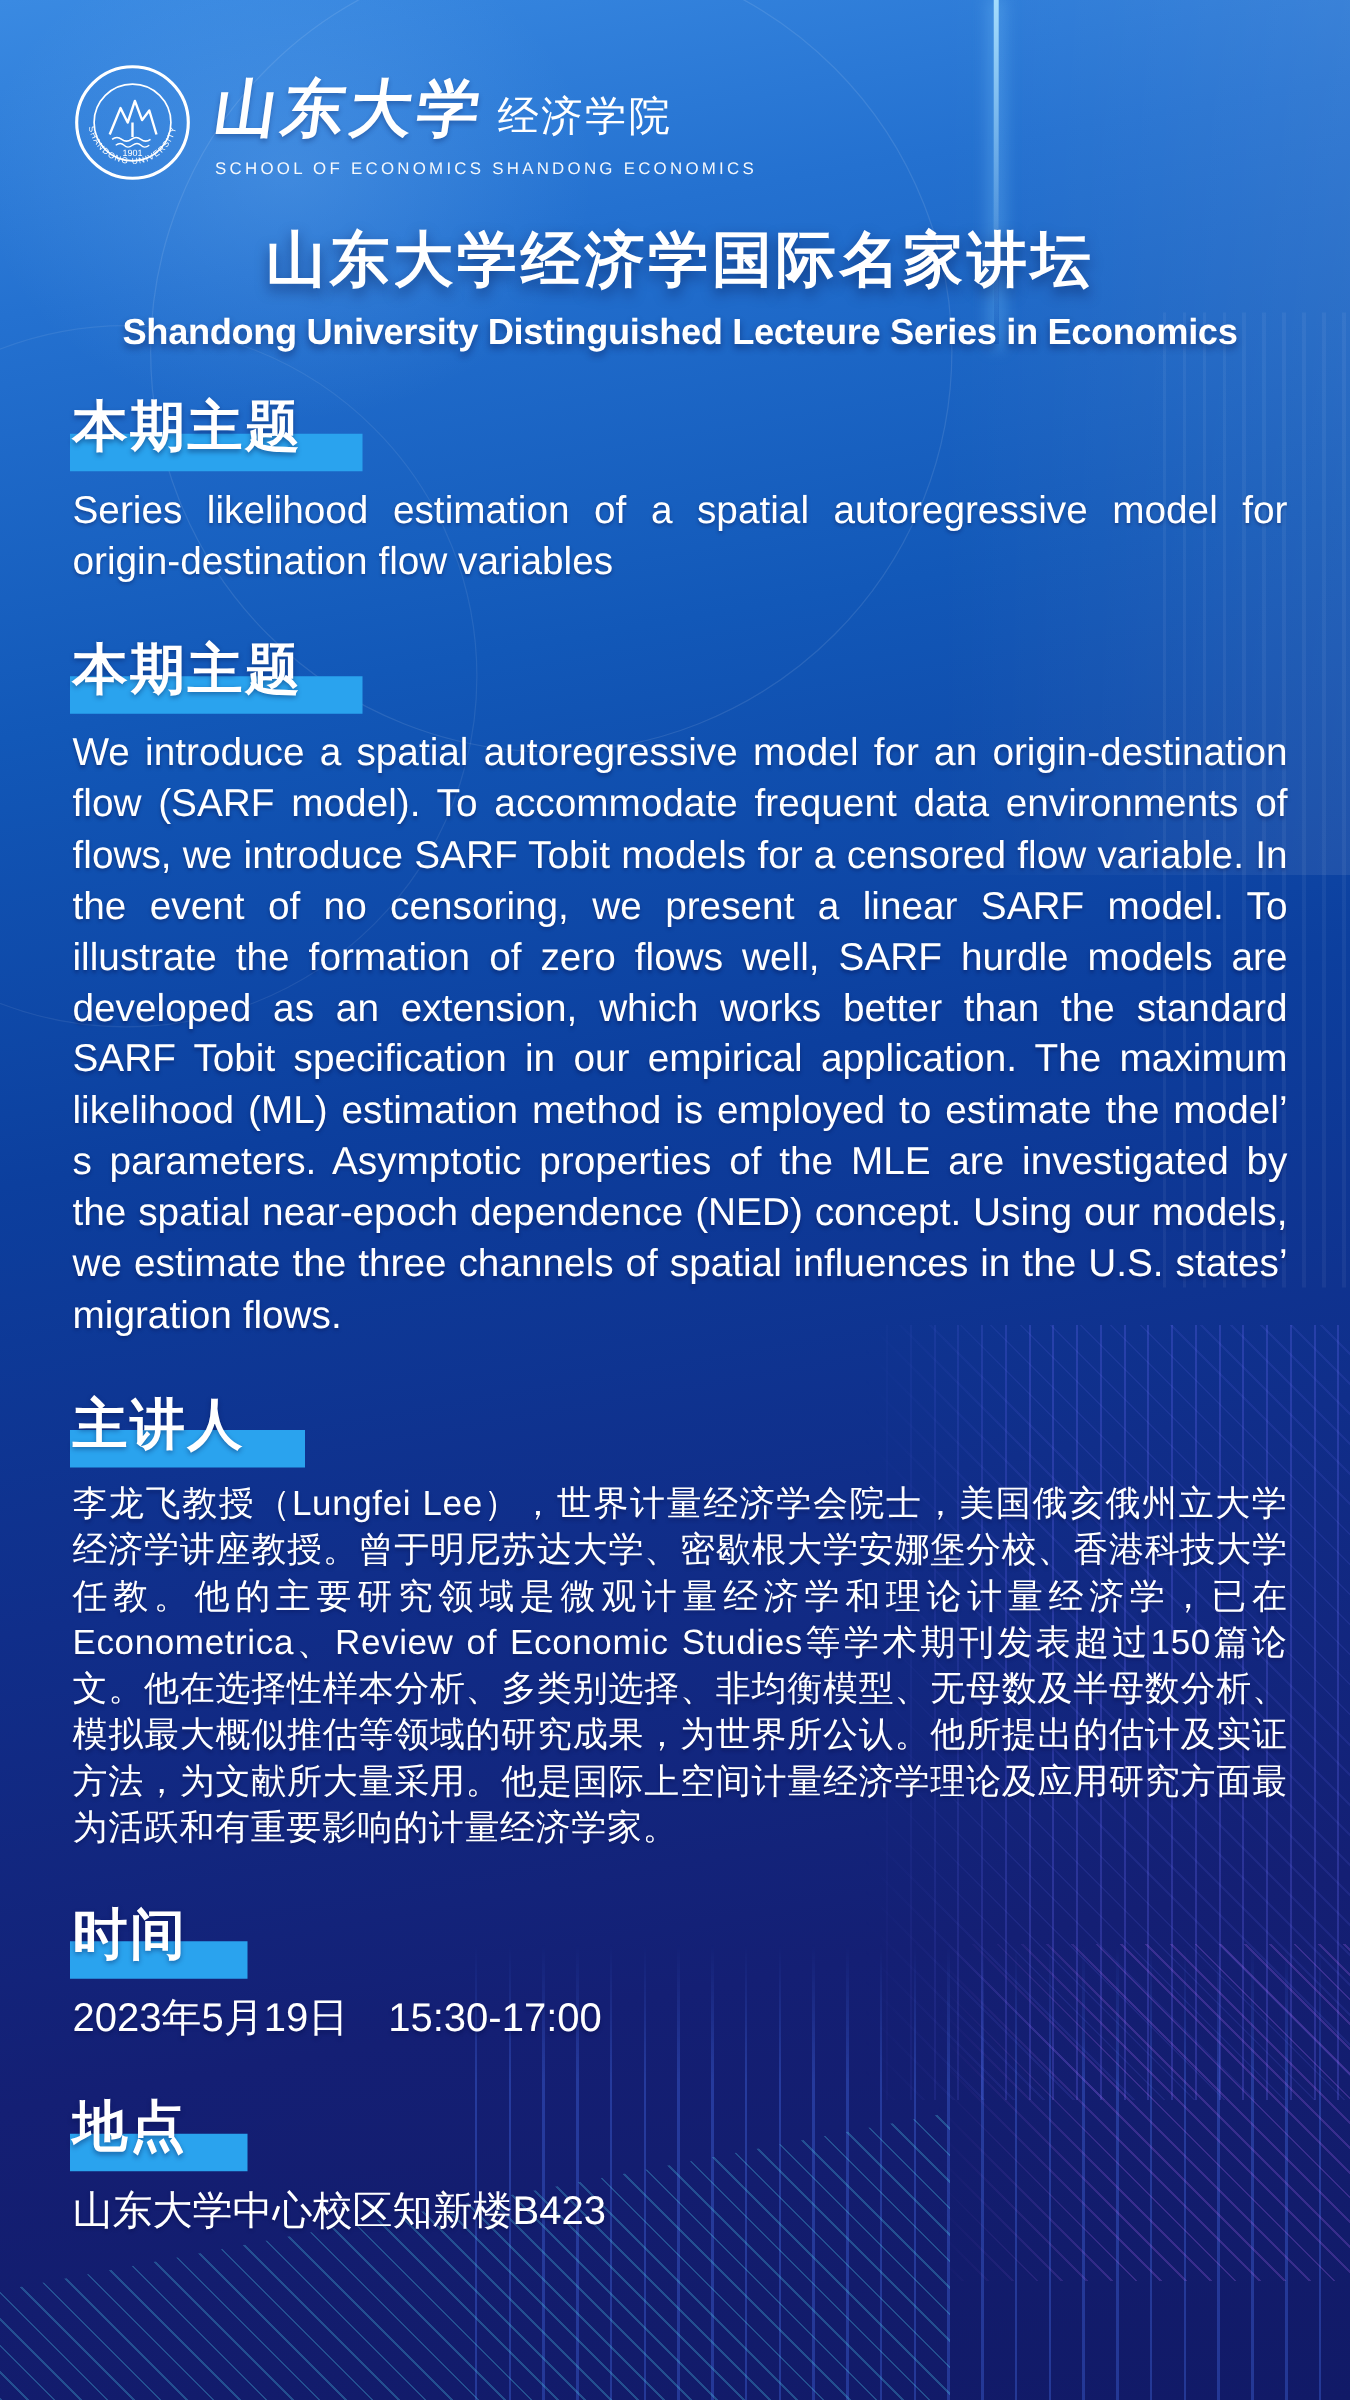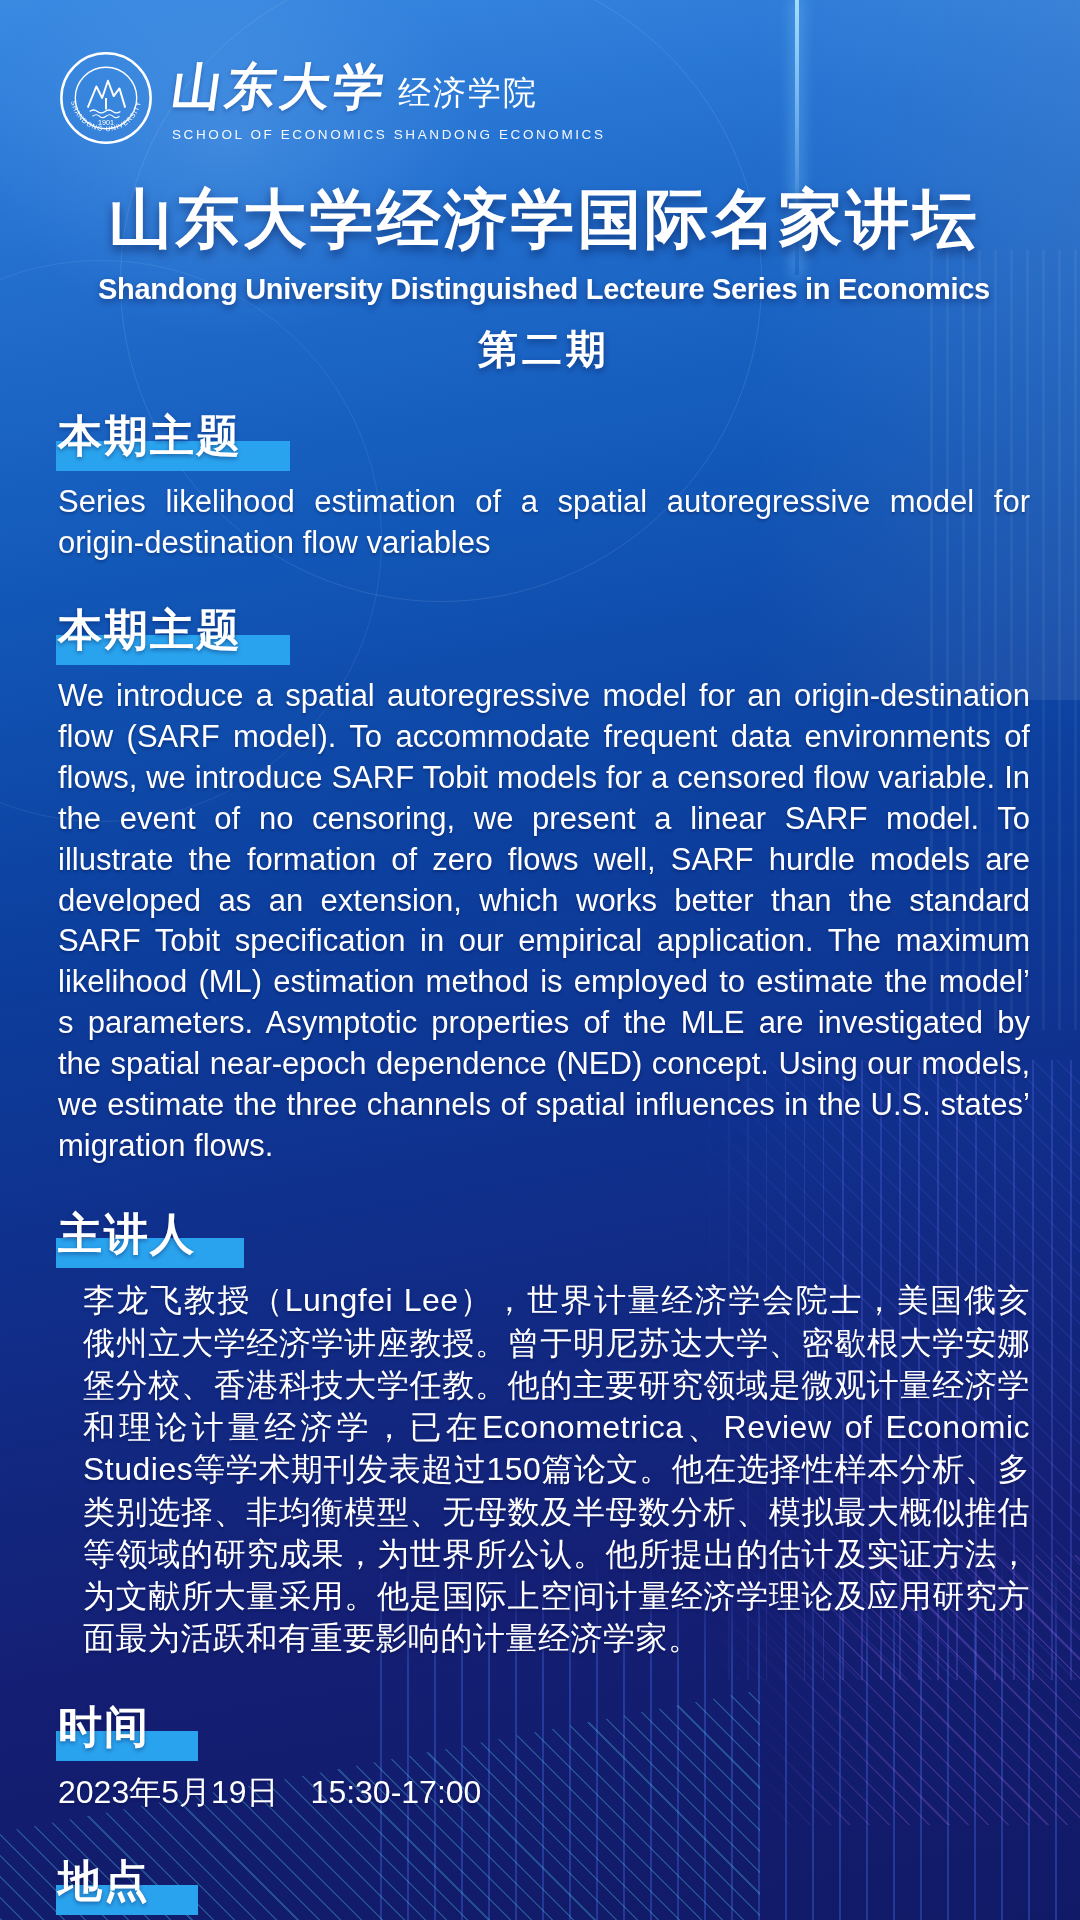--- a/index.html
+++ b/index.html
@@ -37,35 +37,35 @@
     -webkit-mask-image:linear-gradient(90deg,transparent,#000 45%);
     mask-image:linear-gradient(90deg,transparent,#000 45%);}
   
   .content{position:relative;z-index:2;padding:50px 50px 0 58px;}
   .logo-row{display:flex;align-items:center;gap:18px;}
   .seal{flex:0 0 auto;}
   .wordmark .zh-line{display:flex;align-items:baseline;gap:10px;}
   .zh-script{font-size:50px;font-weight:700;transform:skewX(-8deg);letter-spacing:4px;text-shadow:0 2px 4px rgba(0,20,80,.3);}
   .zh-block{font-size:33px;font-weight:400;letter-spacing:2px;}
   .en-line{margin-top:6px;font-size:13.5px;letter-spacing:2.6px;opacity:.95;}
-  .title{margin-top:30px;text-align:center;font-size:64px;font-weight:900;letter-spacing:3px;
+  .title{margin-top:30px;text-align:center;font-size:48px;font-weight:900;letter-spacing:3px;
     text-shadow:0 5px 10px rgba(0,15,70,.5);white-space:nowrap;}
   .subtitle{margin-top:10px;text-align:center;font-size:29px;font-weight:700;letter-spacing:-.3px;
     text-shadow:0 3px 6px rgba(0,15,70,.45);white-space:nowrap;}
   .issue{margin-top:16px;text-align:center;font-size:40px;font-weight:800;letter-spacing:4px;
     text-shadow:0 3px 6px rgba(0,15,70,.45);}
   .sec-h{position:relative;display:inline-block;font-size:44px;font-weight:800;letter-spacing:2px;line-height:1.15;}
   .sec-h .hl-bar{position:absolute;left:-2px;bottom:-9px;height:30px;width:calc(100% + 50px);background:#2aa3ee;}
   .sec-h .h-text{position:relative;z-index:1;text-shadow:0 2px 4px rgba(0,15,70,.4);}
   .para{font-size:31px;line-height:1.32;text-align:justify;text-justify:inter-word;
     text-shadow:0 2px 3px rgba(0,10,60,.35);}
   .mt-topic{margin-top:34px;}
   .mt-body{margin-top:20px;}
   .mt-sec{margin-top:42px;}
-  .para-zh{font-size:32px;letter-spacing:.5px;margin-left:25px;}
+  .para-zh{font-size:28px;letter-spacing:.5px;}
   .plain{font-size:32px;line-height:1.3;text-shadow:0 2px 3px rgba(0,10,60,.35);}
 </style>
 </head>
 <body>
 
 <div class="poster">
 
   <div class="dec glow-tl"></div>
   <div class="dec sheen-tr"></div>
   <div class="dec arc1"></div>
@@ -99,21 +99,20 @@
         <div class="zh-line">
           <span class="zh-script">山东大学</span>
           <span class="zh-block">经济学院</span>
         </div>
         <div class="en-line">SCHOOL OF ECONOMICS SHANDONG ECONOMICS</div>
       </div>
     </div>
 
     <div class="title">山东大学经济学国际名家讲坛</div>
     <div class="subtitle">Shandong University Distinguished Lecteure Series in Economics</div>
-    <div class="issue">第二期</div>
 
     <div class="mt-topic">
       <div class="sec-h">
         <span class="hl-bar"></span>
         <span class="h-text">本期主题</span>
       </div>
       <div class="para mt-body">Series likelihood estimation of a spatial autoregressive model for origin-destination flow variables</div>
     </div>
 
     <div class="mt-sec">

